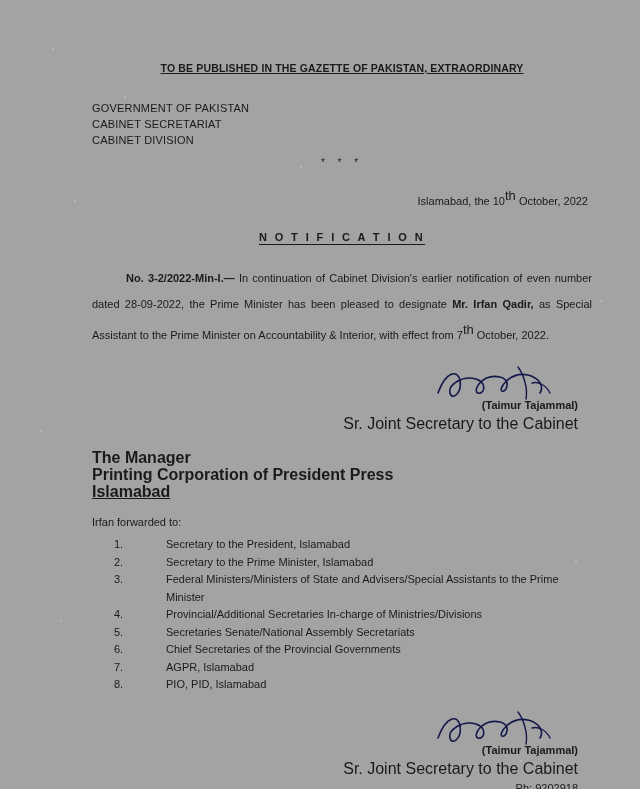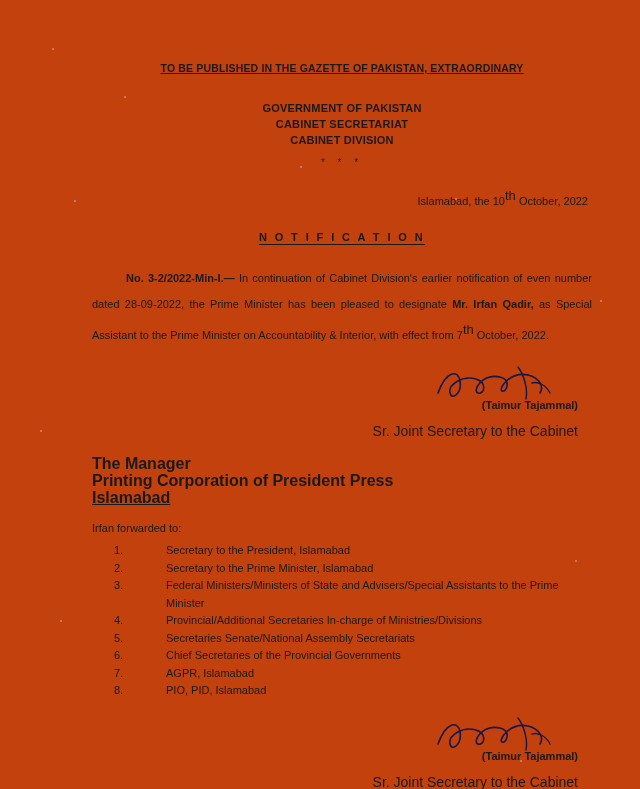--- a/index.html
+++ b/index.html
@@ -12,21 +12,21 @@
     height: 789px;
     font-family: "Liberation Sans", sans-serif;
     color: #1a1a1a;
     position: relative;
     overflow: hidden;
   }
   .page {
     position: relative;
     width: 640px;
     height: 789px;
-    background: #c2410c;
+    background: #a3a3a3;
     padding: 0;
     box-sizing: border-box;
   }
   
   .speckle {
     position: absolute;
     background: #cfcfcf;
     border-radius: 50%;
     opacity: .55;
   }
@@ -40,24 +40,24 @@
   .headline {
     text-align: center;
     font-size: 10.5px;
     font-weight: bold;
     letter-spacing: .15px;
     text-decoration: underline;
     margin-top: 62px;
   }
 
   .org {
-    text-align: center;
+    text-align: left;
     margin-top: 26px;
     font-size: 11px;
-    font-weight: bold;
+    font-weight: normal;
     line-height: 16px;
     letter-spacing: .2px;
   }
   .stars {
     text-align: center;
     margin-top: 9px;
     font-size: 10px;
     letter-spacing: 5px;
     color: #222;
   }
@@ -99,22 +99,22 @@
     height: 40px;
     position: relative;
     margin-bottom: -4px;
   }
   .sig-scribble svg { position: absolute; right: 26px; top: 0; }
   .sig-name {
     font-size: 11px;
     font-weight: bold;
   }
   .sig-role {
-    font-size: 14px;
-    margin-top: 12px;
+    font-size: 16px;
+    margin-top: 4px;
   }
   .sig-phone {
     font-size: 11px;
     margin-top: 4px;
   }
 
   .addressee {
     margin-top: 16px;
     font-size: 16px;
     line-height: 17px;

